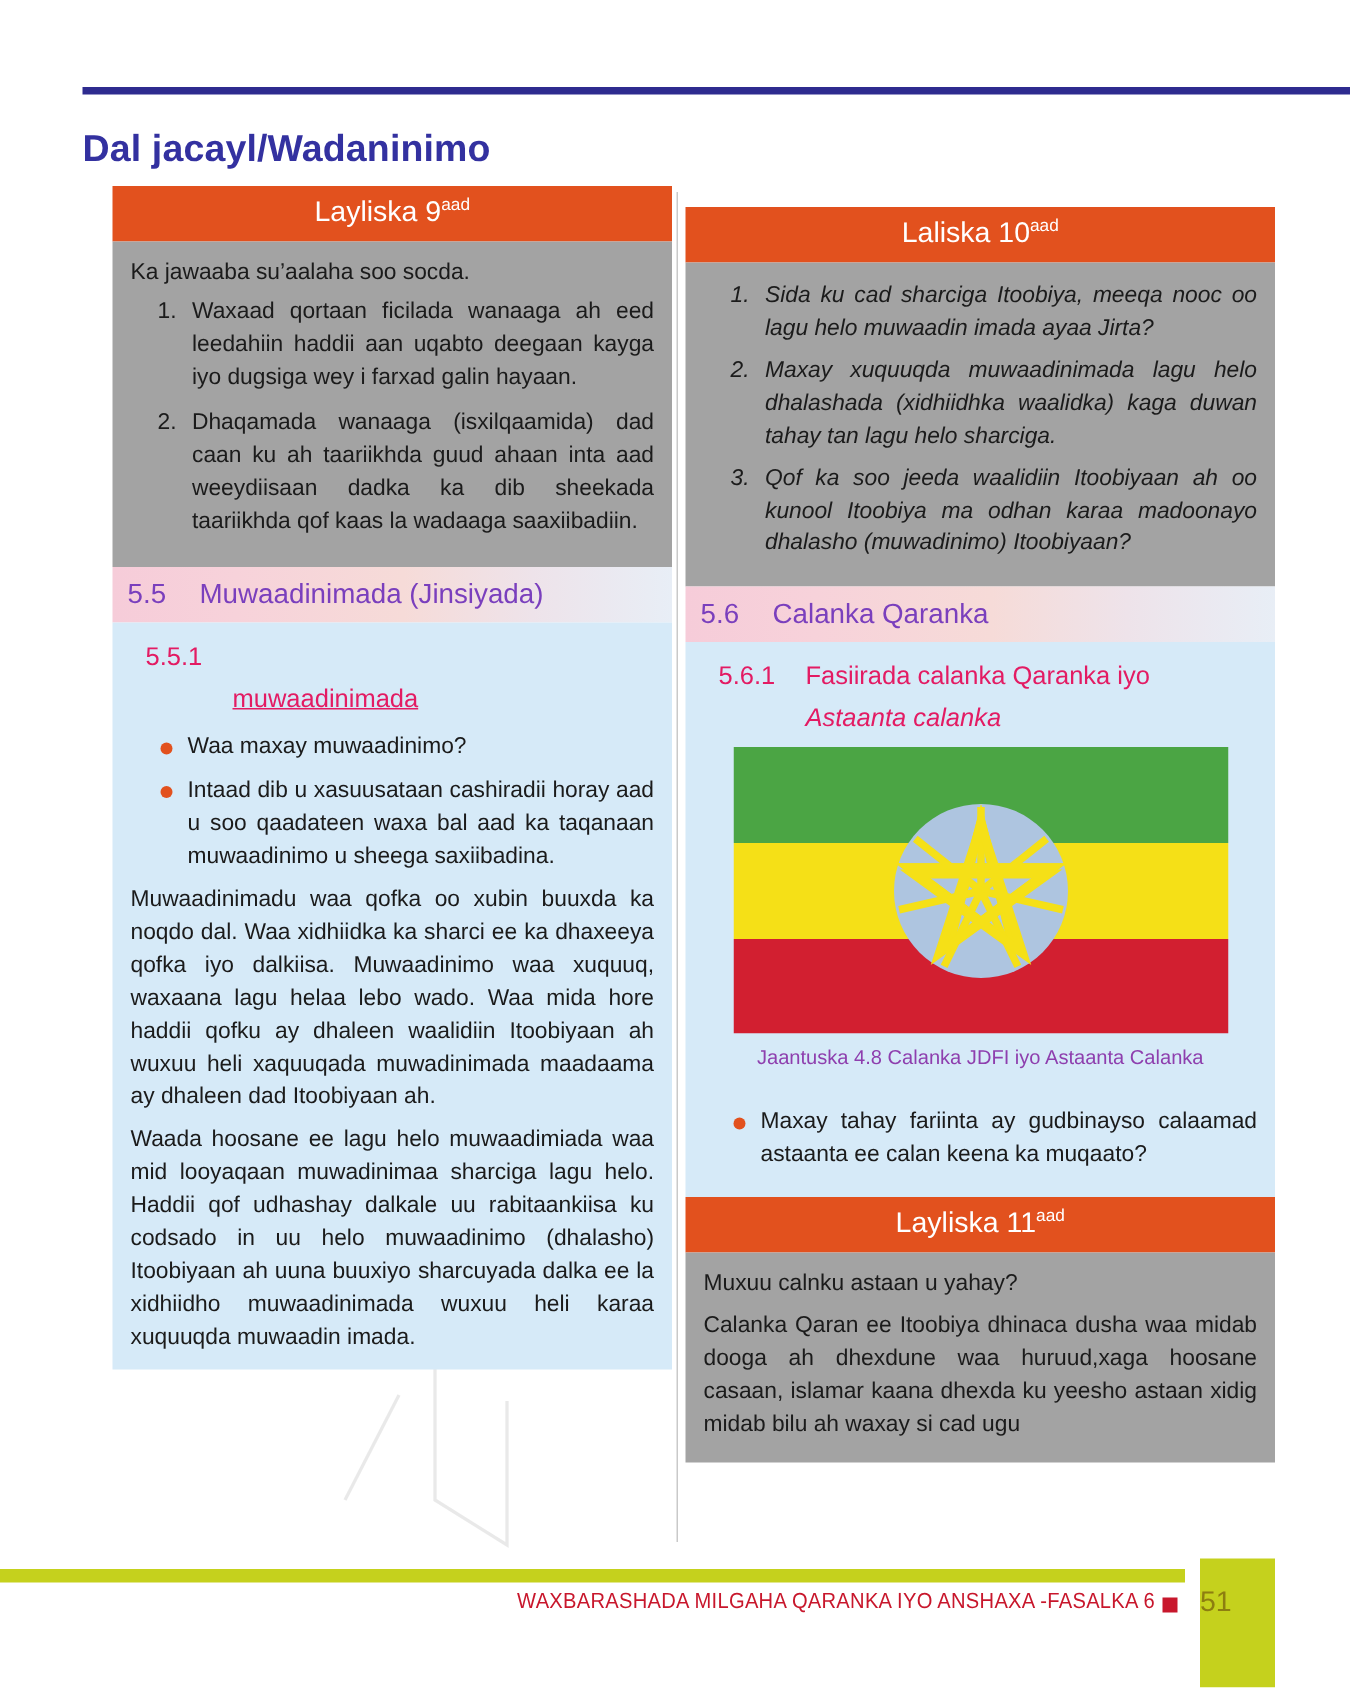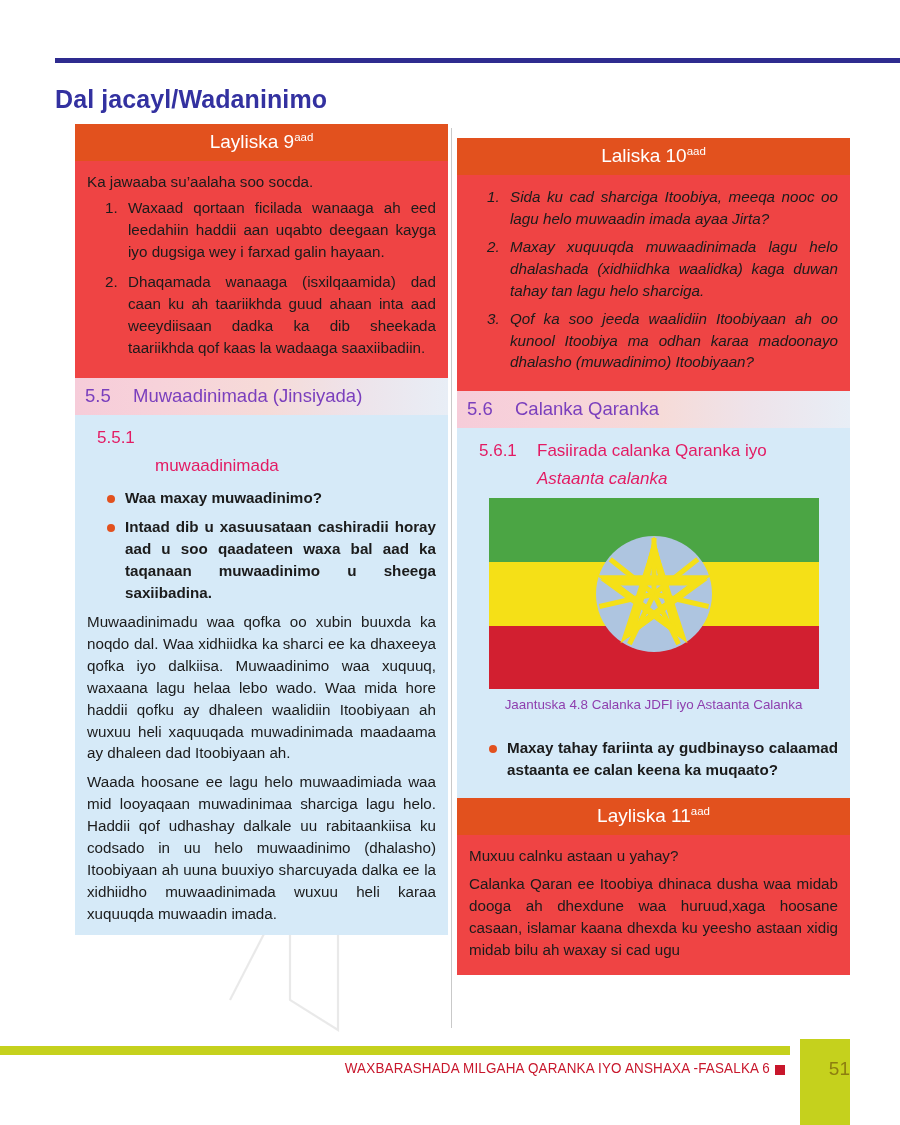--- a/index.html
+++ b/index.html
@@ -68,21 +68,21 @@
     background: #e2511e;
     color: #ffffff;
     text-align: center;
     font-size: 19px;
     padding: 7px 6px 8px;
     line-height: 1.1;
   }
   .band sup { font-size: 11.5px; vertical-align: super; }
 
   .pink-box {
-    background: #ef4444;
+    background: #a3a3a3;
     padding: 9px 12px 12px 12px;
   }
   .blue-box {
     background: #d6eaf8;
     padding: 4px 12px 10px 12px;
   }
 
   .lead {
     font-size: 15.2px;
     color: #1b1b1b;
@@ -112,21 +112,20 @@
     position: absolute;
     left: 18px; top: 0;
     font-size: 15.2px;
   }
   ol.numlist.tight > li { margin-bottom: 6px; font-style: italic; }
 
   ul.bullets {
     margin: 8px 0 6px 0;
     padding-left: 0;
     list-style: none;
-    font-weight: bold;
   }
   ul.bullets > li {
     position: relative;
     padding-left: 38px;
     margin-bottom: 7px;
     font-size: 15.2px;
     line-height: 1.45;
     color: #1b1b1b;
     text-align: justify;
     text-align-last: left;
@@ -201,21 +200,21 @@
   .footer-pagebox {
     position: absolute;
     left: 800px; top: 1039px;
     width: 50px; height: 86px;
     background: #c5d11d;
   }
   .footer-pagenum {
     position: absolute;
     left: 800px; top: 1058px;
     width: 50px;
-    text-align: right;
+    text-align: left;
     font-size: 19px;
     color: #8d7e10;
     font-family: "Liberation Sans Narrow", "Liberation Sans", sans-serif;
   }
   .footer-text {
     position: absolute;
     left: 0; top: 1060px;
     width: 770px;
     text-align: right;
     font-size: 14.6px;
@@ -267,21 +266,21 @@
 
     <div class="sec-head">
       <span class="num">5.5</span>
       <span class="txt">Muwaadinimada (Jinsiyada)</span>
     </div>
 
     <div class="blue-box">
       <div class="sub-head">
         <span class="num">5.5.1</span>
       </div>
-      <div class="sub-head" style="padding-top:0;padding-bottom:2px;">
+      <div class="sub-head" style="padding-top:0;padding-bottom:2px;text-decoration:underline;">
         <span class="num"></span>
         <span class="txt">muwaadinimada</span>
       </div>
 
       <ul class="bullets">
         <li>Waa maxay muwaadinimo?</li>
         <li>Intaad dib u xasuusataan cashiradii horay aad u soo qaadateen waxa bal  aad ka taqanaan muwaadinimo u sheega saxiibadina.</li>
       </ul>
 
       <p class="body-p">Muwaadinimadu waa qofka oo xubin buuxda ka noqdo dal. Waa xidhiidka ka sharci ee ka dhaxeeya qofka iyo dalkiisa. Muwaadinimo waa xuquuq, waxaana lagu helaa lebo wado. Waa mida hore haddii qofku ay dhaleen waalidiin Itoobiyaan ah wuxuu heli xaquuqada muwadinimada maadaama ay dhaleen dad Itoobiyaan ah.</p>

